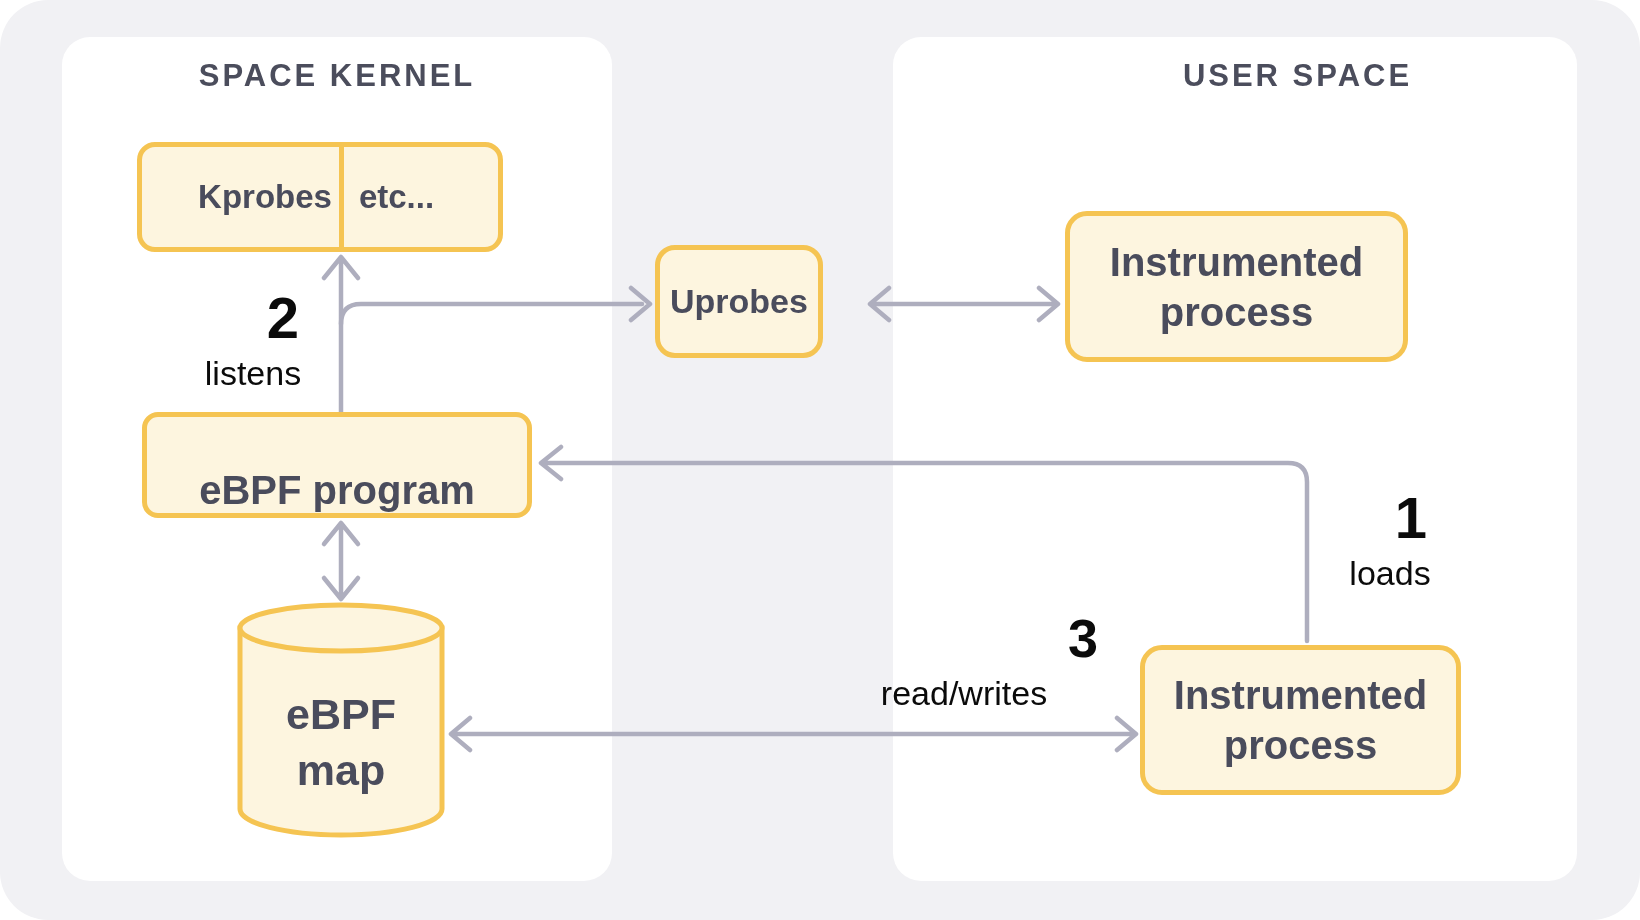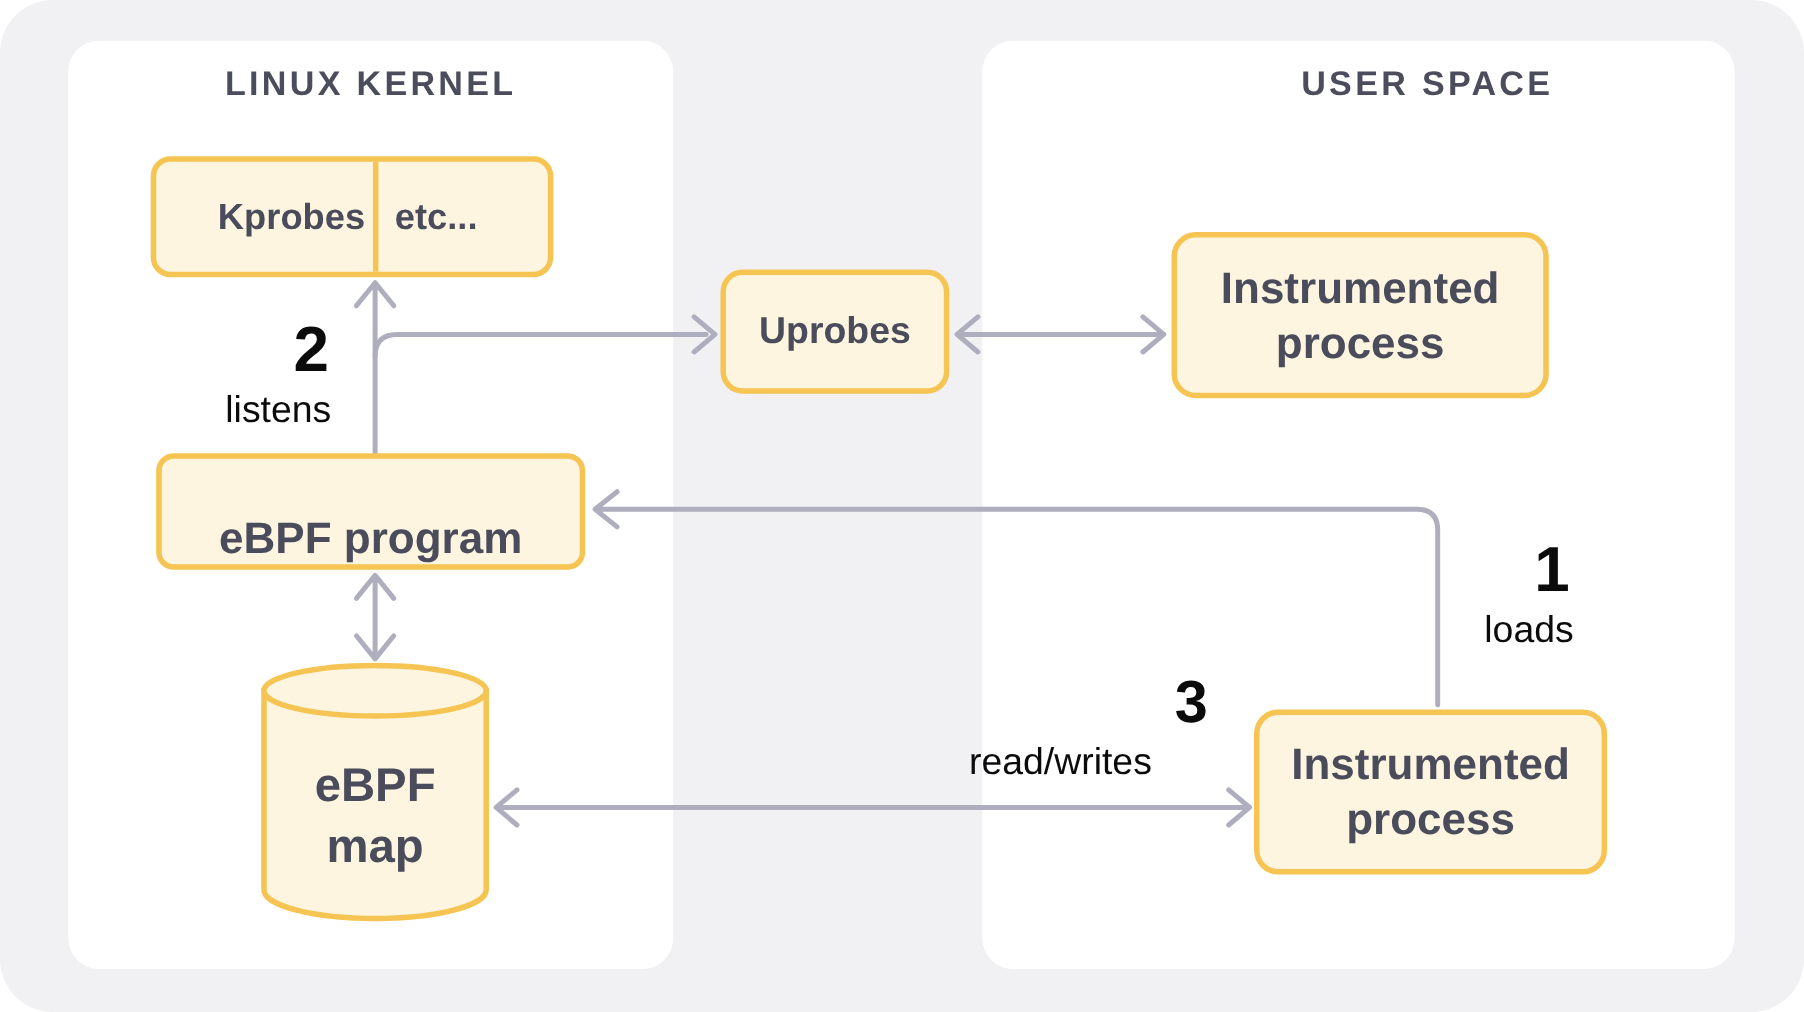--- a/index.html
+++ b/index.html
@@ -48,21 +48,21 @@
   }
   .probes{left:137px;top:142px;width:366px;height:110px;border-radius:18px;padding:0;}
   .probes .cell{
     height:100%;display:flex;align-items:center;justify-content:center;
     font-size:33px;font-weight:700;color:var(--ink);
   }
   .cell-kprobes{width:148px;}
   .cell-perf{width:98px;border-left:5px solid var(--node-border);}
   .cell-etc{width:110px;border-left:5px solid var(--node-border);}
 
-  .uprobes{left:655px;top:245px;width:208px;height:113px;border-radius:20px;font-size:34px;font-weight:700;}
+  .uprobes{left:655px;top:245px;width:168px;height:113px;border-radius:20px;font-size:34px;font-weight:700;}
   .instr-top{left:1065px;top:211px;width:343px;height:151px;border-radius:22px;font-size:40px;font-weight:700;line-height:1.25;padding:0 30px;}
   .program{left:142px;top:412px;width:390px;height:106px;border-radius:16px;font-size:40px;font-weight:700;align-items:flex-end;}
   .instr-bottom{left:1140px;top:645px;width:321px;height:150px;border-radius:22px;font-size:40px;font-weight:700;line-height:1.25;padding:0 28px;}
 
   .cylinder{position:absolute;left:237px;top:601px;width:208px;height:242px;z-index:2;}
   .cylinder svg{display:block;}
   .cyl-body{fill:var(--node-fill);stroke:var(--node-border);stroke-width:5;}
   .cyl-top{fill:var(--node-fill);stroke:var(--node-border);stroke-width:5;}
   .cyl-label{
     position:absolute;left:29px;top:62px;width:150px;height:160px;
@@ -86,21 +86,21 @@
   .w3{left:854px;top:676px;width:220px;}
 </style>
 </head>
 <body>
 
 <div class="stage">
 
   <section class="panel panel-kernel"></section>
   <section class="panel panel-user"></section>
 
-  <h2 class="panel-title title-kernel">LINUX KERNEL</h2>
+  <h2 class="panel-title title-kernel">SPACE KERNEL</h2>
   <h2 class="panel-title title-user">USER SPACE</h2>
 
   <svg class="connectors" viewBox="0 0 1640 920" xmlns="http://www.w3.org/2000/svg">
     <path d="M341 414 L341 258 M324 278 L341 257 L358 278"></path>
     <path d="M341 324 Q341 304 361 304 L642 304 M631 288 L650 304 L631 320"></path>
     <path d="M873 304 L1055 304 M889 288 L870 304 L889 320 M1039 288 L1058 304 L1039 320"></path>
     <path d="M1307 641 L1307 482 Q1307 463 1288 463 L545 463 M561 447 L541 463 L561 479"></path>
     <path d="M341 527 L341 595 M324 544 L341 523 L358 544 M324 578 L341 599 L358 578"></path>
     <path d="M454 734 L1133 734 M470 718 L451 734 L470 750 M1117 718 L1136 734 L1117 750"></path>
   </svg>

